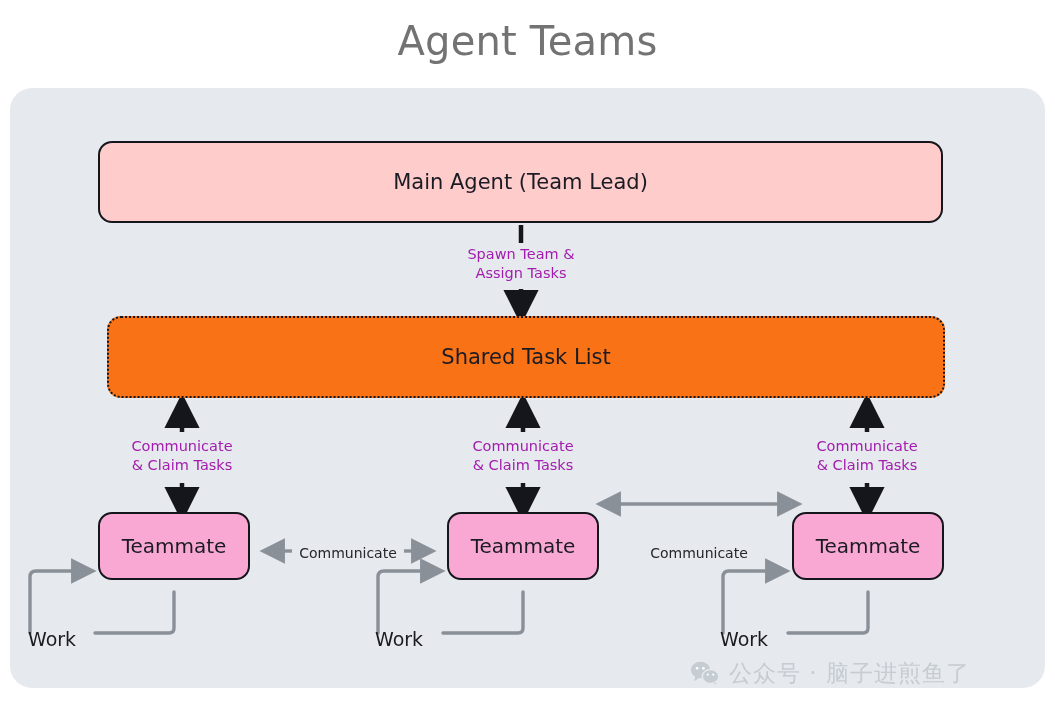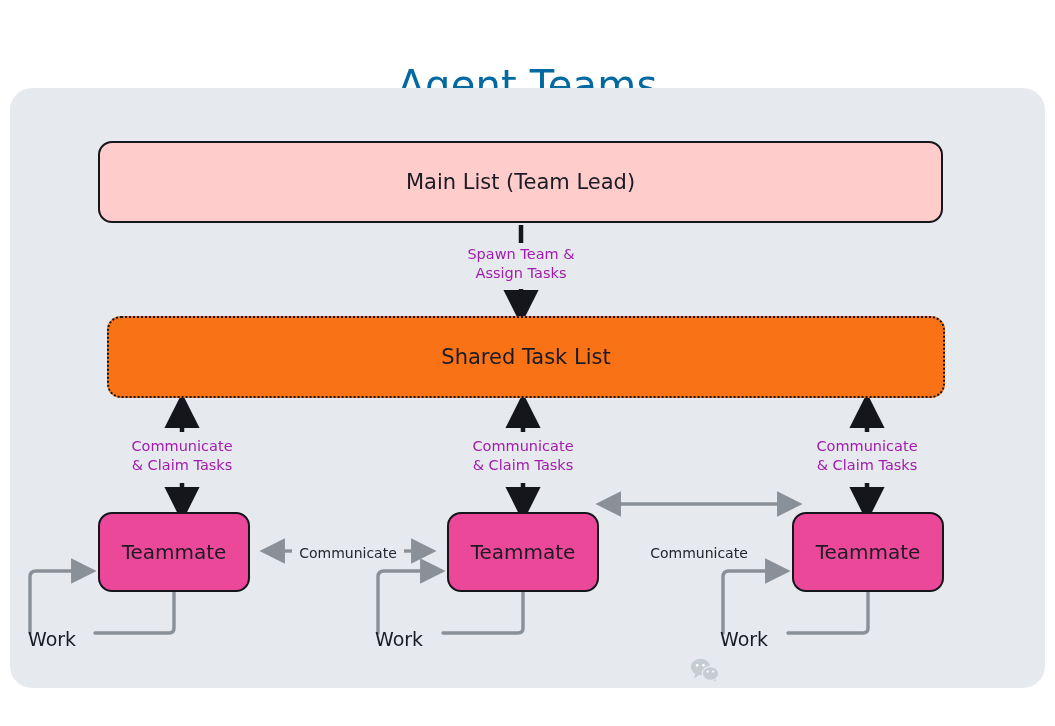--- a/index.html
+++ b/index.html
@@ -18,23 +18,22 @@
 
   
   #page-title {
     position: absolute;
     left: 0;
     top: 18px;
     width: 1055px;
     text-align: center;
     font-size: 40px;
     font-weight: 400;
-    color: #0369a1;
+    color: #737373;
     letter-spacing: 0.2px;
-    margin-top: 44px;
   }
 
   
   #diagram-panel {
     position: absolute;
     left: 10px;
     top: 88px;
     width: 1035px;
     height: 600px;
     background: #e6e9ed;
@@ -80,22 +79,22 @@
     height: 82px;
     background: #f97316;
     border: 2.5px dotted #15151c;
     border-radius: 14px;
     font-size: 21px;
   }
 
   .teammate-node {
     top: 512px;
     width: 152px;
-    height: 80px;
-    background: #ec4899;
+    height: 68px;
+    background: #f9a8d4;
     border: 2.5px solid #15151c;
     border-radius: 14px;
     font-size: 20px;
   }
   #node-teammate-1 { left: 98px; }
   #node-teammate-2 { left: 447px; }
   #node-teammate-3 { left: 792px; }
 
   
   .edge-label {
@@ -189,21 +188,21 @@
     <path d="M 523 592 L 523 628 Q 523 633 518 633 L 443 633" stroke="#8a9098" stroke-width="3.4" fill="none" stroke-linecap="round"></path>
     <path d="M 378 633 L 378 577 Q 378 571 384 571 L 433 571" stroke="#8a9098" stroke-width="3.4" fill="none" stroke-linecap="round" marker-end="url(#arrow-gray)"></path>
   </g>
   <g>
     <path d="M 868 592 L 868 628 Q 868 633 863 633 L 788 633" stroke="#8a9098" stroke-width="3.4" fill="none" stroke-linecap="round"></path>
     <path d="M 723 633 L 723 577 Q 723 571 729 571 L 778 571" stroke="#8a9098" stroke-width="3.4" fill="none" stroke-linecap="round" marker-end="url(#arrow-gray)"></path>
   </g>
 </svg>
 
 <div class="node" id="node-main-agent">
-  <span>Main List (Team Lead)</span>
+  <span>Main Agent (Team Lead)</span>
 </div>
 
 <div class="node" id="node-shared-task-list">
   <span>Shared Task List</span>
 </div>
 
 <div class="node teammate-node" id="node-teammate-1">
   <span>Teammate</span>
 </div>
 
@@ -241,13 +240,14 @@
   <svg width="30" height="25" viewBox="0 0 30 25" xmlns="http://www.w3.org/2000/svg">
     <ellipse cx="10.5" cy="9" rx="9.6" ry="8.2" fill="#c5ccd2"></ellipse>
     <path d="M5.5,15.2 L4,20.2 L9.2,17.1 Z" fill="#c5ccd2"></path>
     <ellipse cx="20.5" cy="15.5" rx="8.2" ry="7" fill="#c5ccd2" stroke="#e6e9ed" stroke-width="1.4"></ellipse>
     <path d="M25.6,20.6 L27,24.4 L22.6,22.1 Z" fill="#c5ccd2" stroke="#e6e9ed" stroke-width="1"></path>
     <circle cx="7.2" cy="7.3" r="1.35" fill="#ffffff"></circle>
     <circle cx="13.4" cy="7.3" r="1.35" fill="#ffffff"></circle>
     <circle cx="17.8" cy="13.6" r="1.15" fill="#ffffff"></circle>
     <circle cx="23.2" cy="13.6" r="1.15" fill="#ffffff"></circle>
   </svg>
+  <span class="wm-text">公众号 · 脑子进煎鱼了</span>
 </div>
 
 </body></html>

